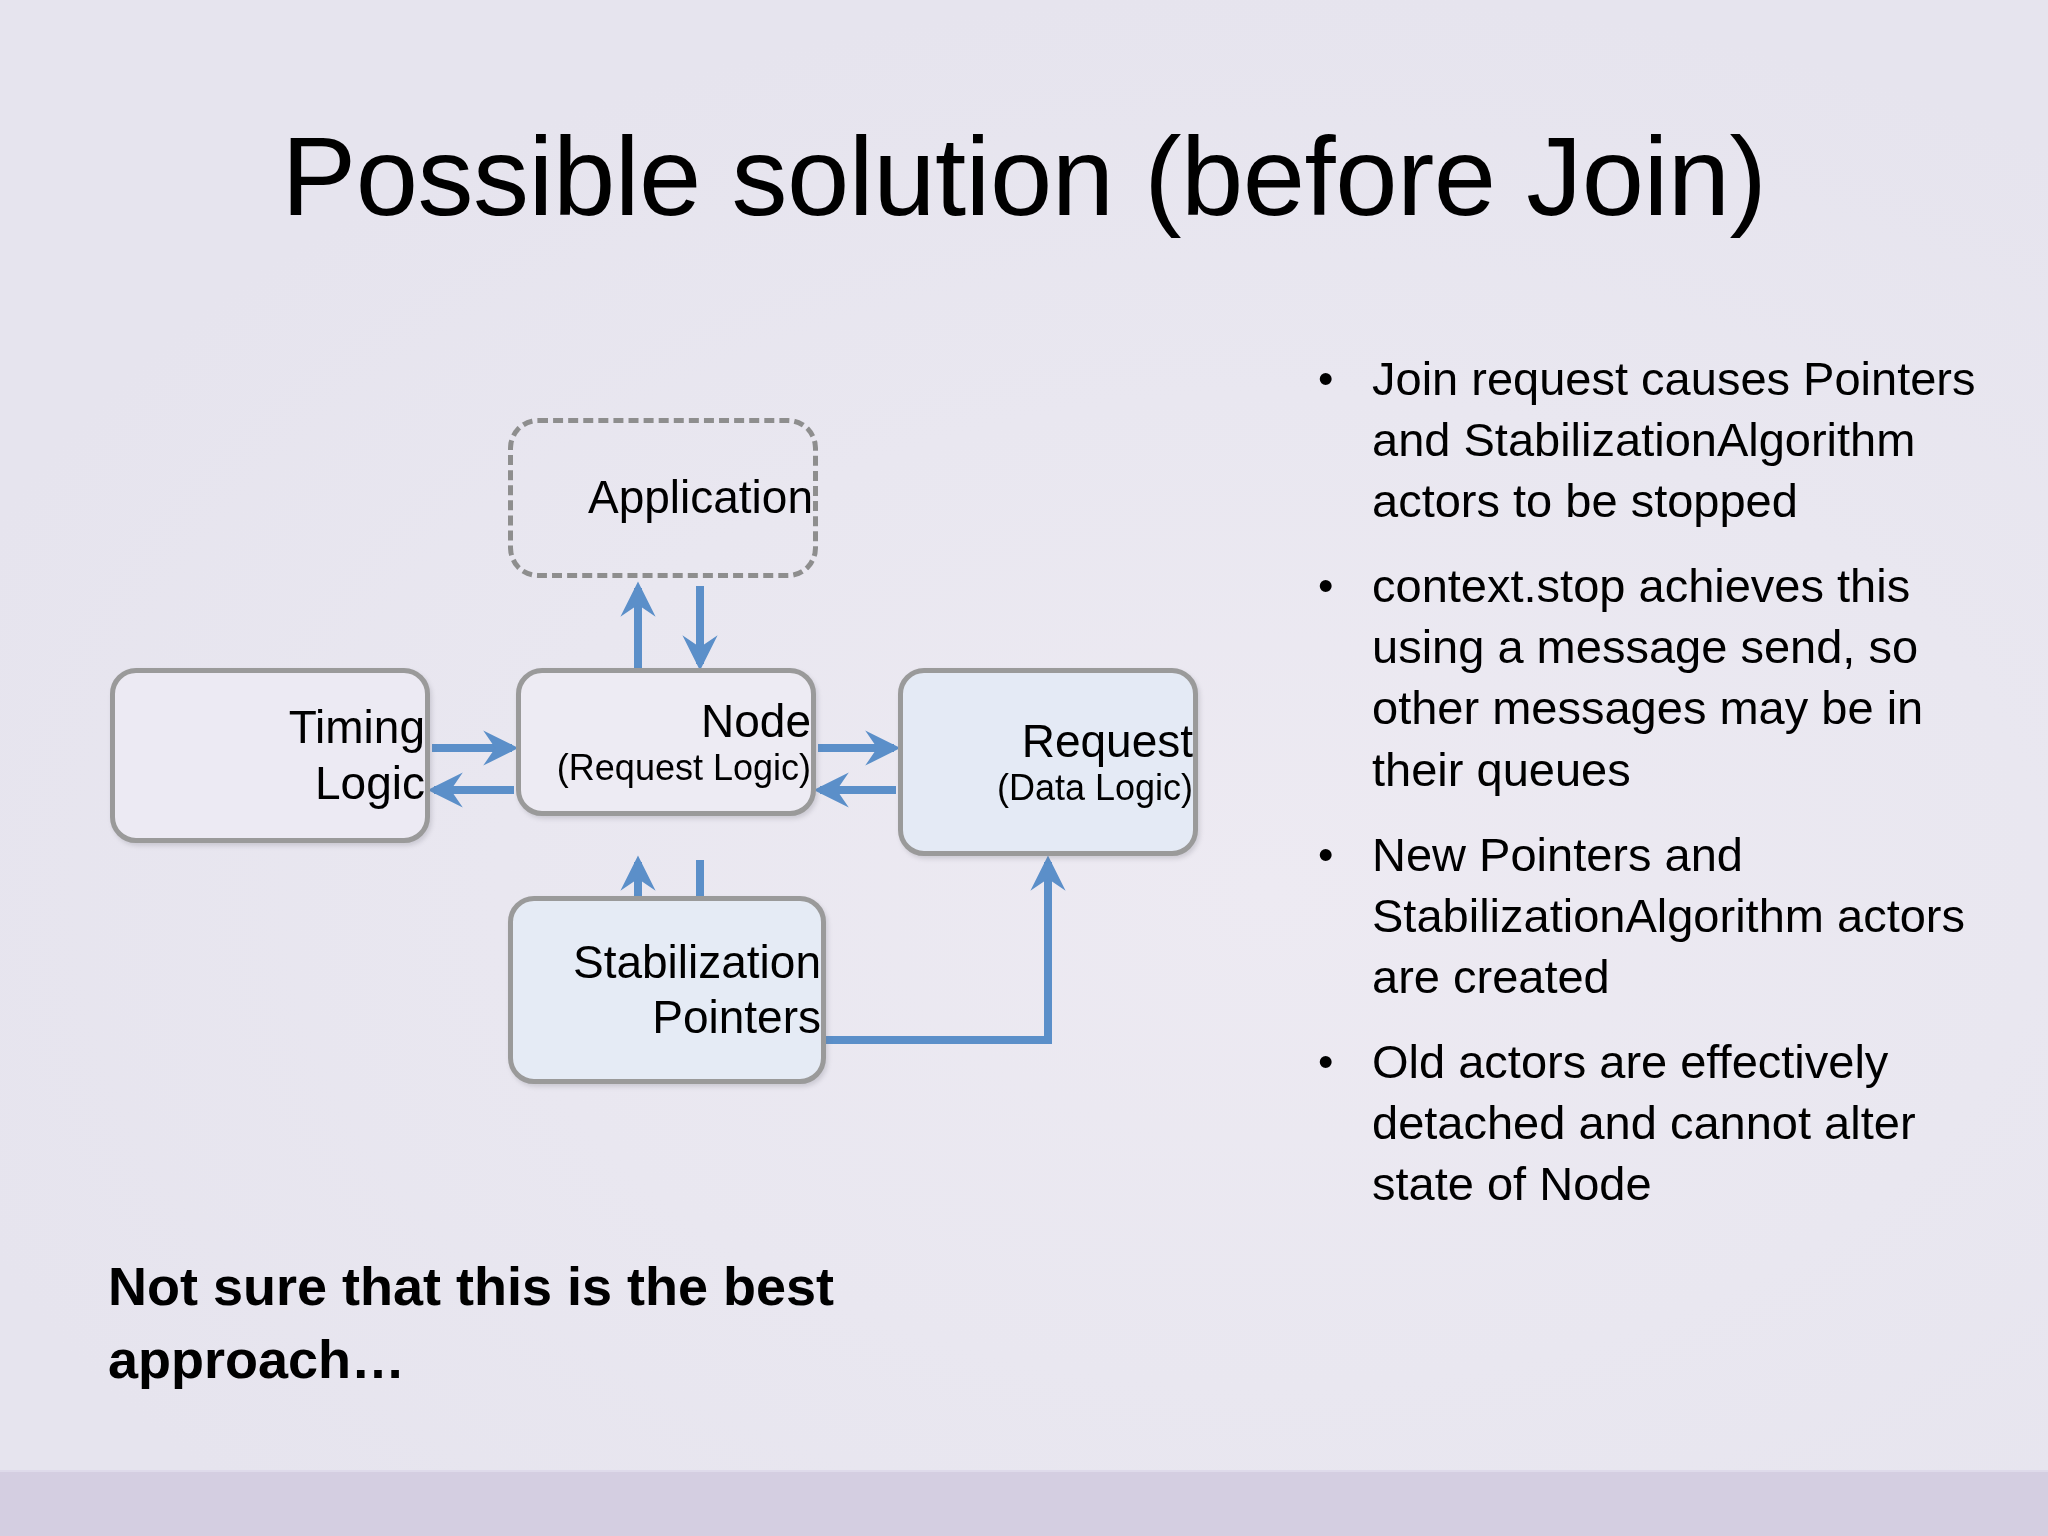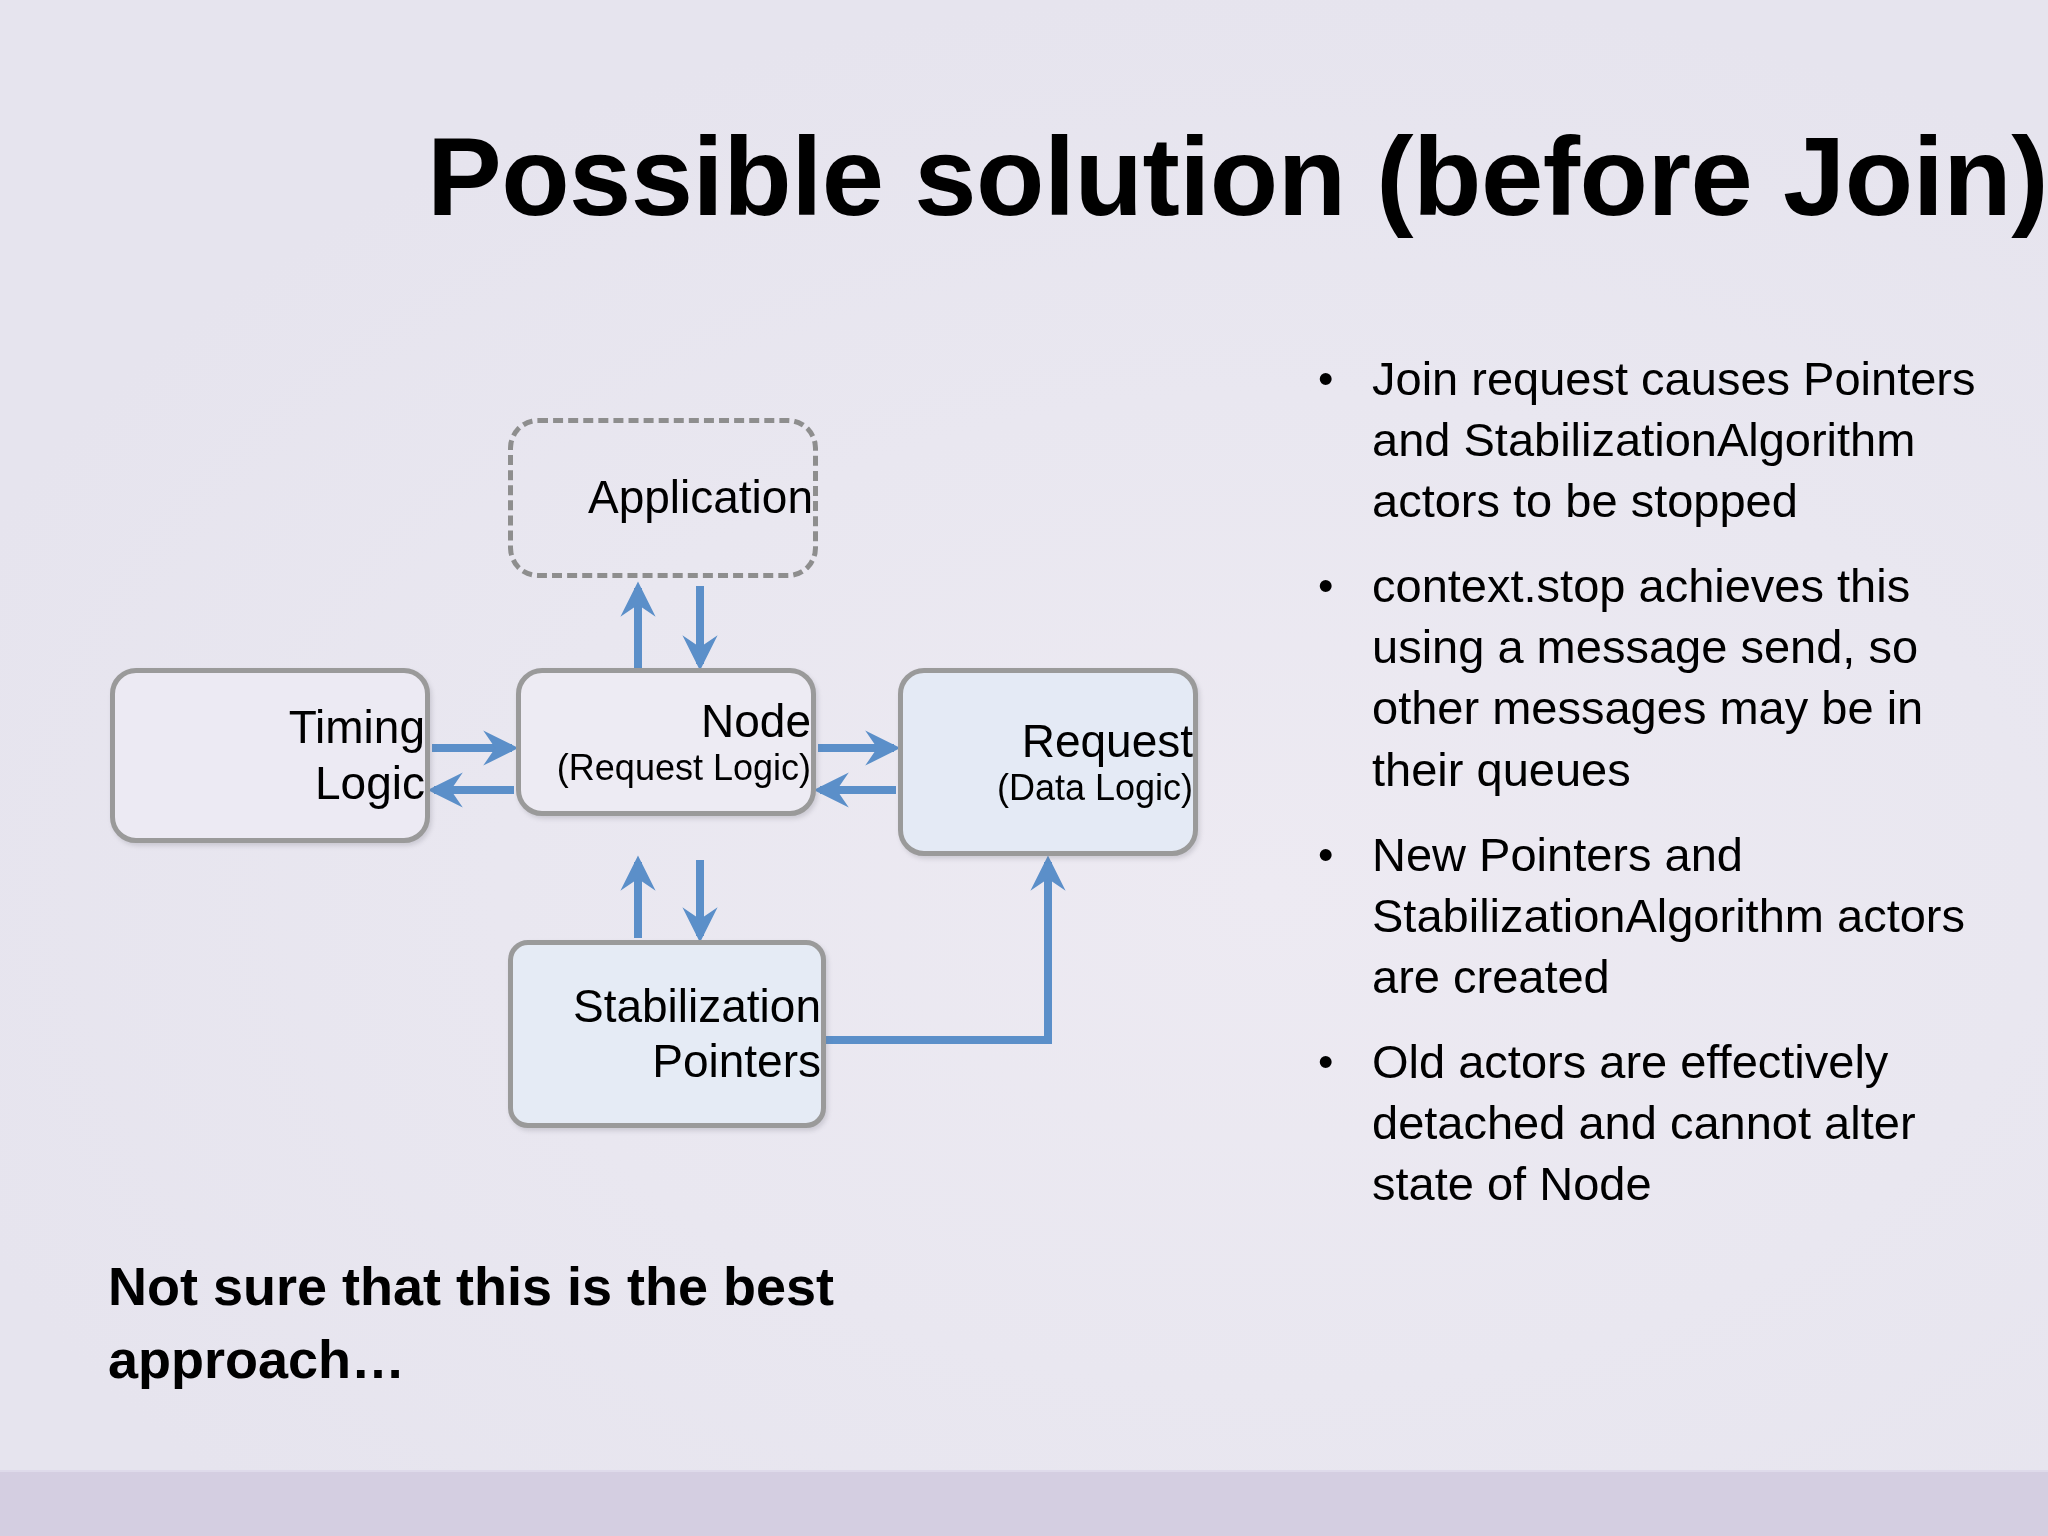--- a/index.html
+++ b/index.html
@@ -30,25 +30,25 @@
     background: #d4cee1;
     border-top: 2px solid #dedaea;
   }
 
   
   .title {
     position: absolute;
     left: 0;
     top: 118px;
     width: 2048px;
-    text-align: right;
+    text-align: center;
     font-size: 112px;
     line-height: 1.05;
     color: #000000;
-    font-weight: 700;
+    font-weight: 400;
     letter-spacing: -0.5px;
     white-space: nowrap;
   }
 
   
   .diagram {
     position: absolute;
     left: 0;
     top: 0;
     width: 1280px;
@@ -96,23 +96,22 @@
   }
   #box-node {
     left: 516px; top: 668px; width: 300px; height: 148px;
     background: #edebf3;
   }
   #box-pointers {
     left: 898px; top: 668px; width: 300px; height: 188px;
     background: #e4eaf5;
   }
   #box-stabilization {
-    left: 508px; top: 940px; width: 318px; height: 188px;
+    left: 508px; top: 896px; width: 318px; height: 188px;
     background: #e5ebf5;
-    border-radius: 20px;
   }
 
   
   .bullets {
     position: absolute;
     left: 1310px;
     top: 348px;
     width: 700px;
   }
   .bullet-row {

